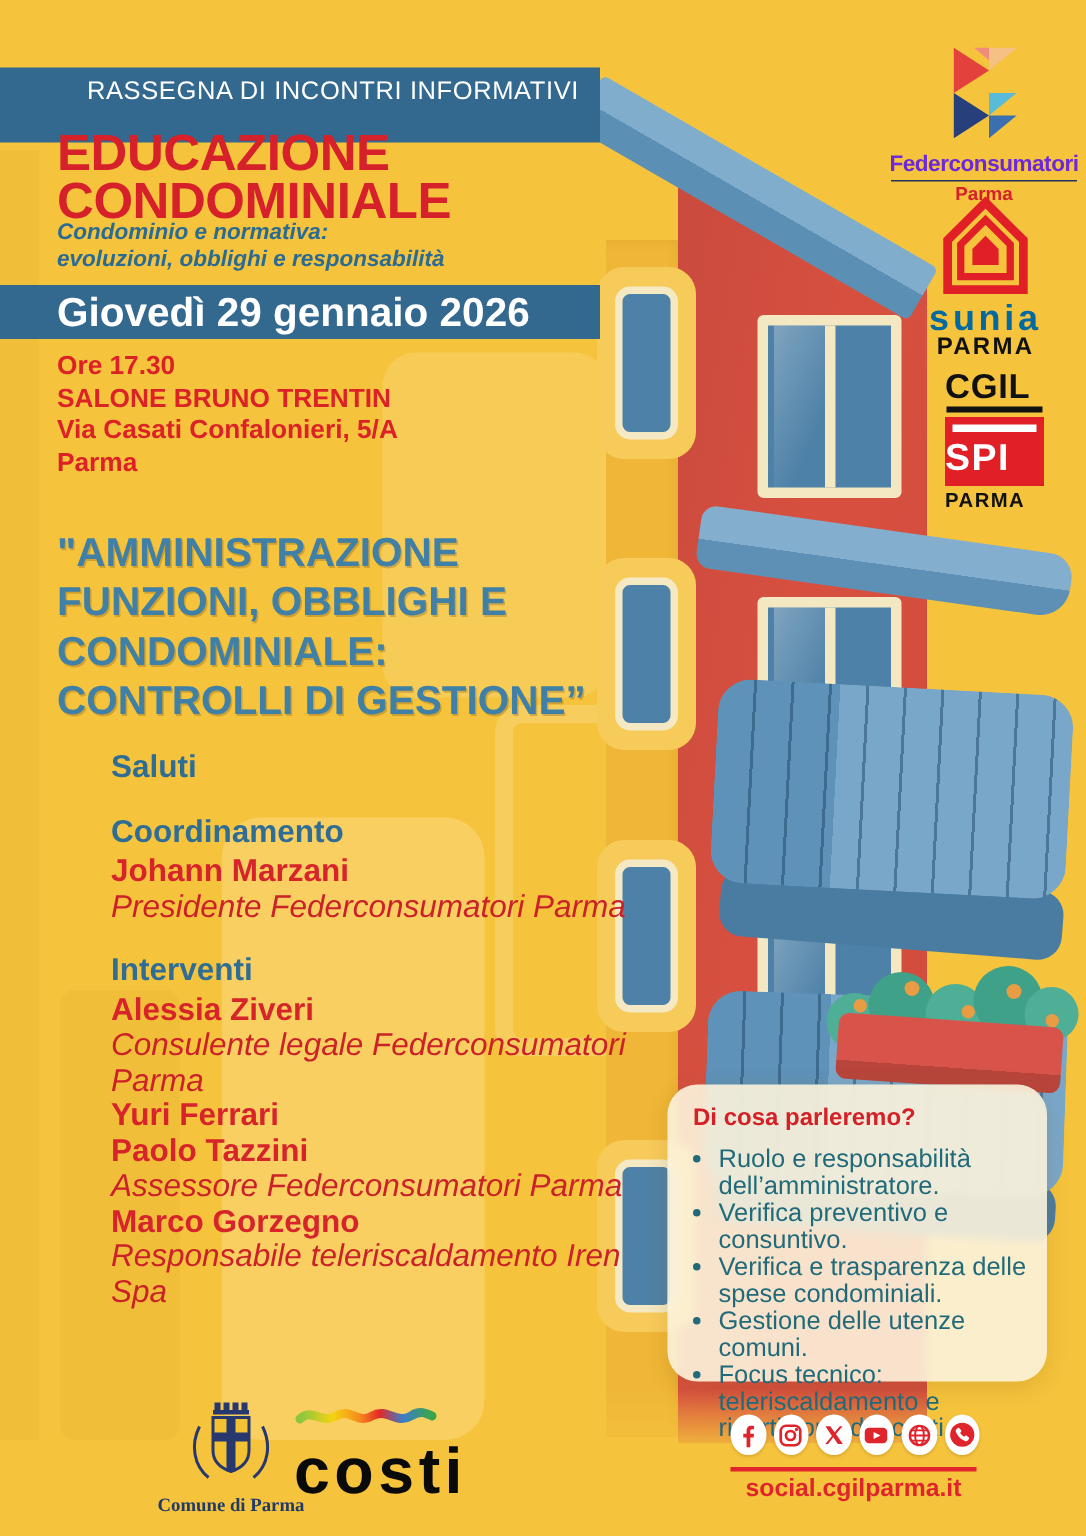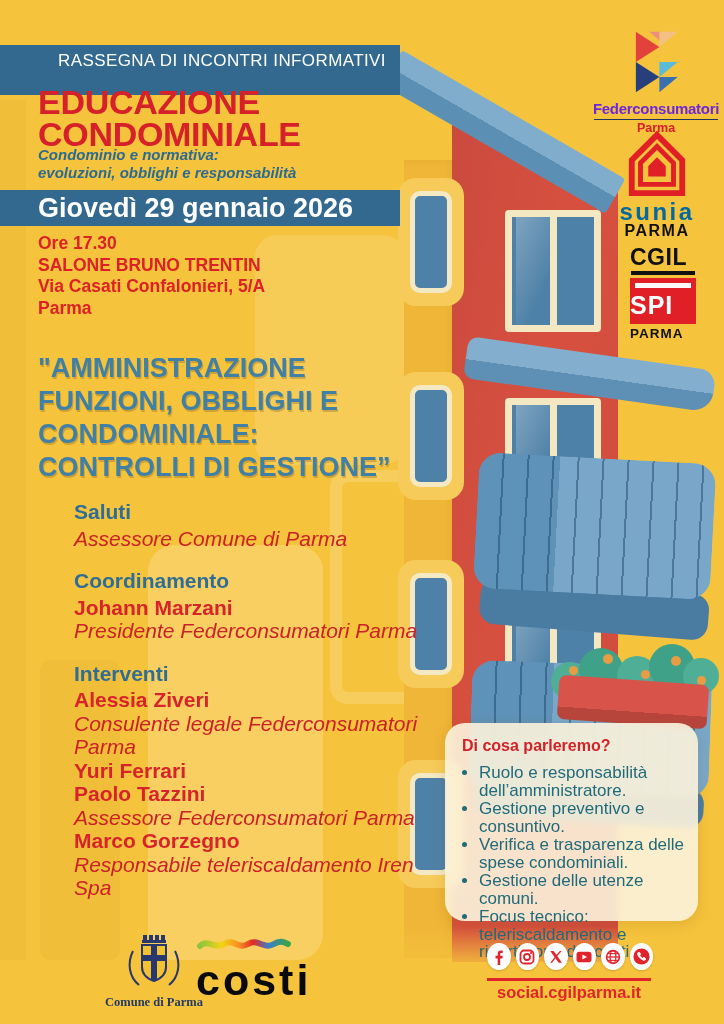--- a/index.html
+++ b/index.html
@@ -189,21 +189,20 @@
   <div class="abs maintitle">
     <p>"AMMINISTRAZIONE</p>
     <p>FUNZIONI, OBBLIGHI E</p>
     <p>CONDOMINIALE:</p>
     <p>CONTROLLI DI GESTIONE”</p>
   </div>
 
   <div class="abs program">
     <div class="prog-section">
       <p class="label">Saluti</p>
-      <p class="role">Assessore Comune di Parma</p>
     </div>
     <div class="prog-section">
       <p class="label">Coordinamento</p>
       <p class="name">Johann Marzani</p>
       <p class="role">Presidente Federconsumatori Parma</p>
     </div>
     <div class="prog-section">
       <p class="label">Interventi</p>
       <p class="name">Alessia Ziveri</p>
       <p class="role">Consulente legale Federconsumatori
@@ -213,21 +212,21 @@
       <p class="role">Assessore Federconsumatori Parma</p>
       <p class="name">Marco Gorzegno</p>
       <p class="role">Responsabile teleriscaldamento Iren Spa</p>
     </div>
   </div>
 
   <div class="abs card">
     <h3>Di cosa parleremo?</h3>
     <ul>
       <li>Ruolo e responsabilità dell’amministratore.</li>
-      <li>Gestione preventivo e consuntivo.</li>
+      <li>Verifica preventivo e consuntivo.</li>
       <li>Verifica e trasparenza delle spese condominiali.</li>
       <li>Gestione delle utenze comuni.</li>
       <li>Focus tecnico: teleriscaldamento e ripartizione dei costi.</li>
     </ul>
   </div>
 
   <div class="abs fed">
     <svg width="48" height="62" viewBox="0 0 56 74">
       <polygon points="4,1 32,19 4,37" fill="#E2423B"></polygon>
       <polygon points="32,1 54,1 32,19" fill="#F5C083"></polygon>

